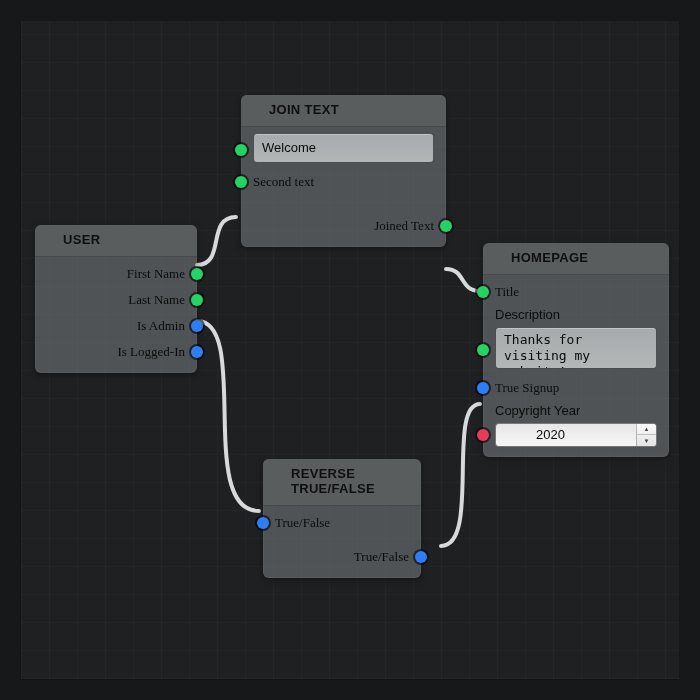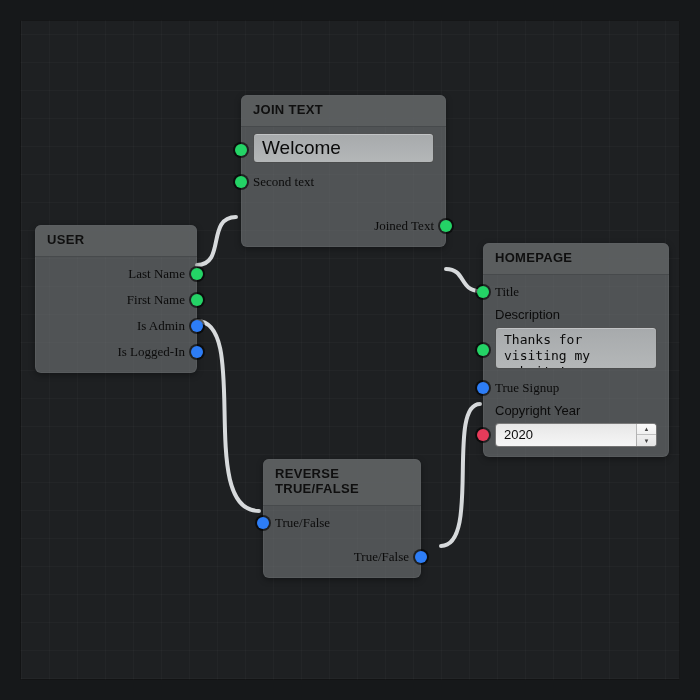--- a/index.html
+++ b/index.html
@@ -26,21 +26,21 @@
     pointer-events: none;
   }
   .node {
     position: absolute;
     background: rgba(130,133,135,0.50);
     border-radius: 6px;
     box-shadow: 0 2px 6px rgba(0,0,0,0.35), inset 0 0 0 1px rgba(255,255,255,0.05);
   }
   .node-header {
     background: rgba(95,98,100,0.65);
-    padding: 8px 12px;
+    padding: 8px 28px;
     font-weight: 700;
     font-size: 13px;
     letter-spacing: 0.3px;
     color: #0f0f0f;
     border-radius: 6px 6px 0 0;
     line-height: 1.15;
     border-bottom: 1px solid rgba(0,0,0,0.2);
   }
   .node-body { padding: 4px 12px 8px 12px; }
   .row {
@@ -68,21 +68,21 @@
   .port.blue  { background: #2d7df6; }
   .port.red   { background: #e63b5a; }
 
   .text-input {
     width: 100%;
     height: 30px;
     border-radius: 4px;
     border: 1px solid rgba(0,0,0,0.55);
     background: linear-gradient(#a7aaac, #b4b7b8);
     padding: 4px 8px;
-    font-size: 19px;
+    font-size: 13px;
     color: #0a0a0a;
     box-shadow: inset 0 1px 0 rgba(255,255,255,0.3);
   }
   .textarea {
     width: 100%;
     height: 42px;
     border-radius: 4px;
     border: 1px solid rgba(0,0,0,0.55);
     background: linear-gradient(#a7aaac, #b4b7b8);
     padding: 4px 8px;
@@ -99,21 +99,21 @@
     border: 1px solid rgba(0,0,0,0.5);
     border-radius: 4px;
     overflow: hidden;
     height: 24px;
   }
   .number-val {
     flex: 1;
     padding: 2px 8px;
     font-size: 13px;
     color: #0a0a0a;
-    display: flex; align-items: center;
+    display: flex; align-items: center; margin-left: 32px;
   }
   .stepper {
     width: 20px;
     display: flex;
     flex-direction: column;
     font-size: 6px;
     color: #444;
     border-left: 1px solid rgba(0,0,0,0.25);
     background: linear-gradient(#fafafa,#e4e4e4);
   }
@@ -146,25 +146,25 @@
     <path d="M 176 244 C 205 244, 185 196, 215 196" stroke="#d7dadc" stroke-width="4" fill="none" stroke-linecap="round"></path>
     <path d="M 425 248 C 445 248, 438 270, 459 270" stroke="#d7dadc" stroke-width="4" fill="none" stroke-linecap="round"></path>
     <path d="M 176 300 C 230 300, 175 490, 238 490" stroke="#d7dadc" stroke-width="4" fill="none" stroke-linecap="round"></path>
     <path d="M 420 525 C 460 525, 425 383, 459 383" stroke="#d7dadc" stroke-width="4" fill="none" stroke-linecap="round"></path>
   </svg>
 
   <div id="user" class="node">
     <div class="node-header">USER</div>
     <div class="node-body">
       <div class="row out">
+        <span class="row-label">First Name</span>
+        <span class="port out green"></span>
+      </div>
+      <div class="row out">
         <span class="row-label">Last Name</span>
-        <span class="port out green"></span>
-      </div>
-      <div class="row out">
-        <span class="row-label">First Name</span>
         <span class="port out green"></span>
       </div>
       <div class="row out">
         <span class="row-label">Is Admin</span>
         <span class="port out blue"></span>
       </div>
       <div class="row out">
         <span class="row-label">Is Logged-In</span>
         <span class="port out blue"></span>
       </div>

